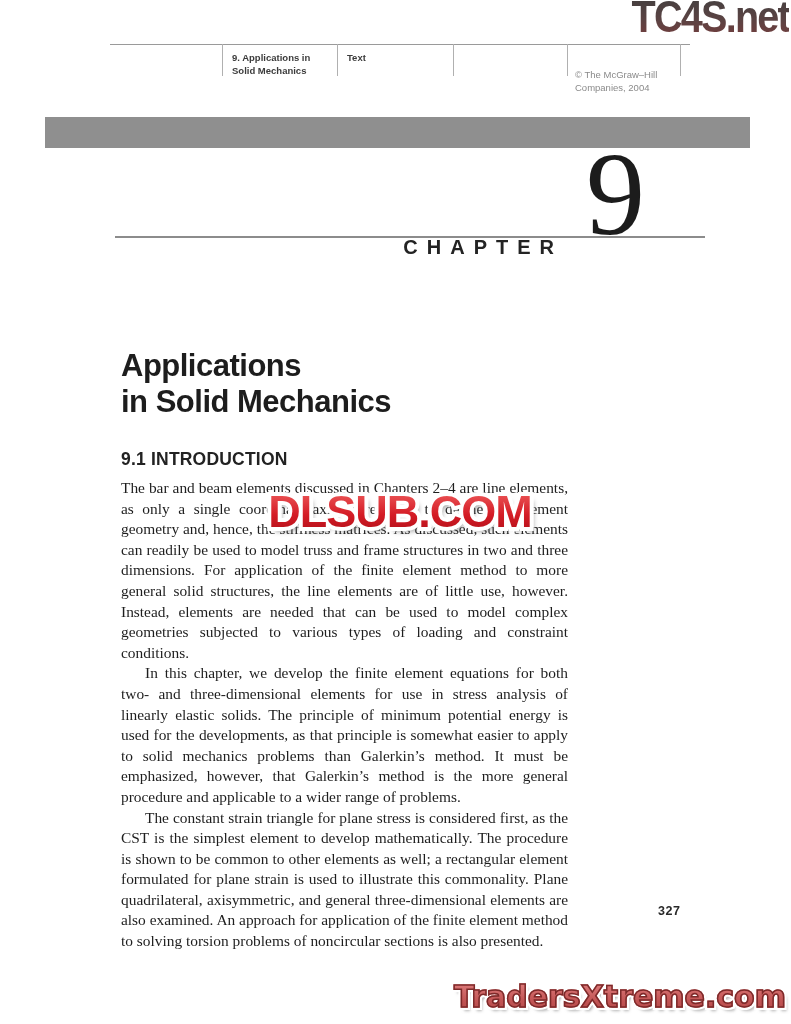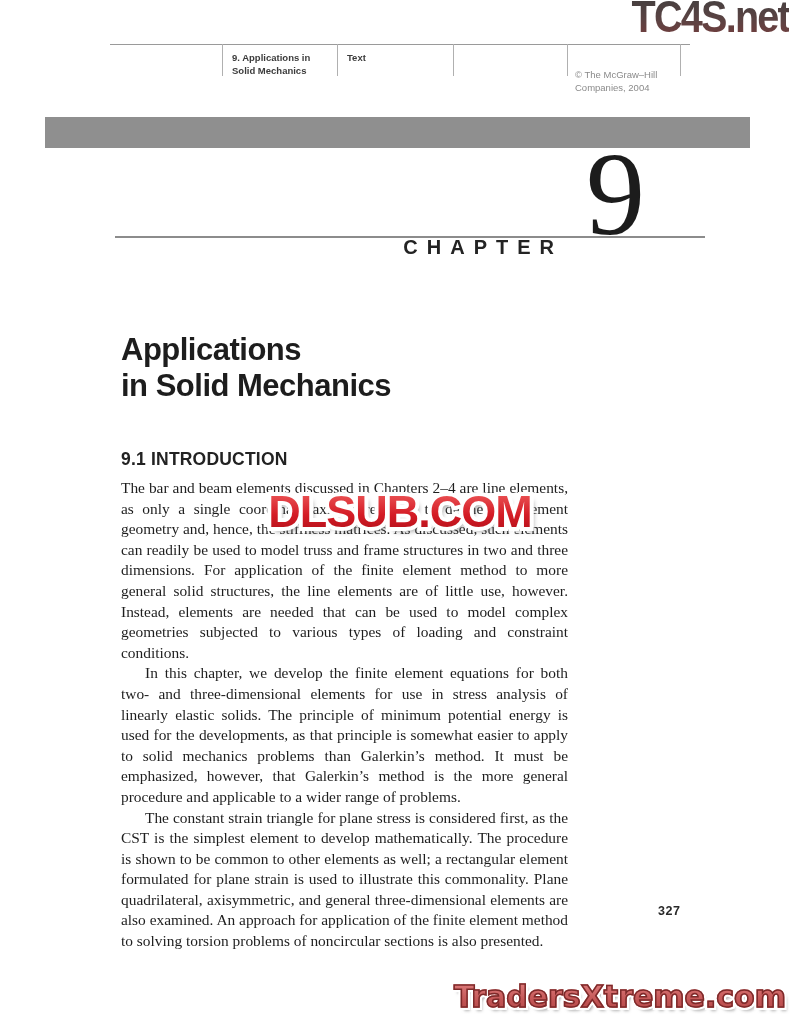--- a/index.html
+++ b/index.html
@@ -65,21 +65,21 @@
     position:absolute;left:115px;top:213px;width:448px;text-align:right;
     font-weight:bold;font-size:20px;letter-spacing:9px;color:#232323;margin-top:23px;
   }
   .chapter-number{
     position:absolute;left:586px;top:136px;
     font-family:"Liberation Serif",serif;font-size:118px;line-height:1;color:#1c1c1c;
   }
 
   
   .doc-title{
-    position:absolute;left:121px;top:332px;
+    position:absolute;left:121px;top:348px;
     font-weight:bold;font-size:31px;line-height:36px;color:#1d1d1d;
     letter-spacing:-0.5px;white-space:pre-line;
   }
   .sec-heading{
     position:absolute;left:121px;top:449px;
     font-weight:bold;font-size:17.5px;color:#222;letter-spacing:.2px;
   }
 
   
   .body-text{

